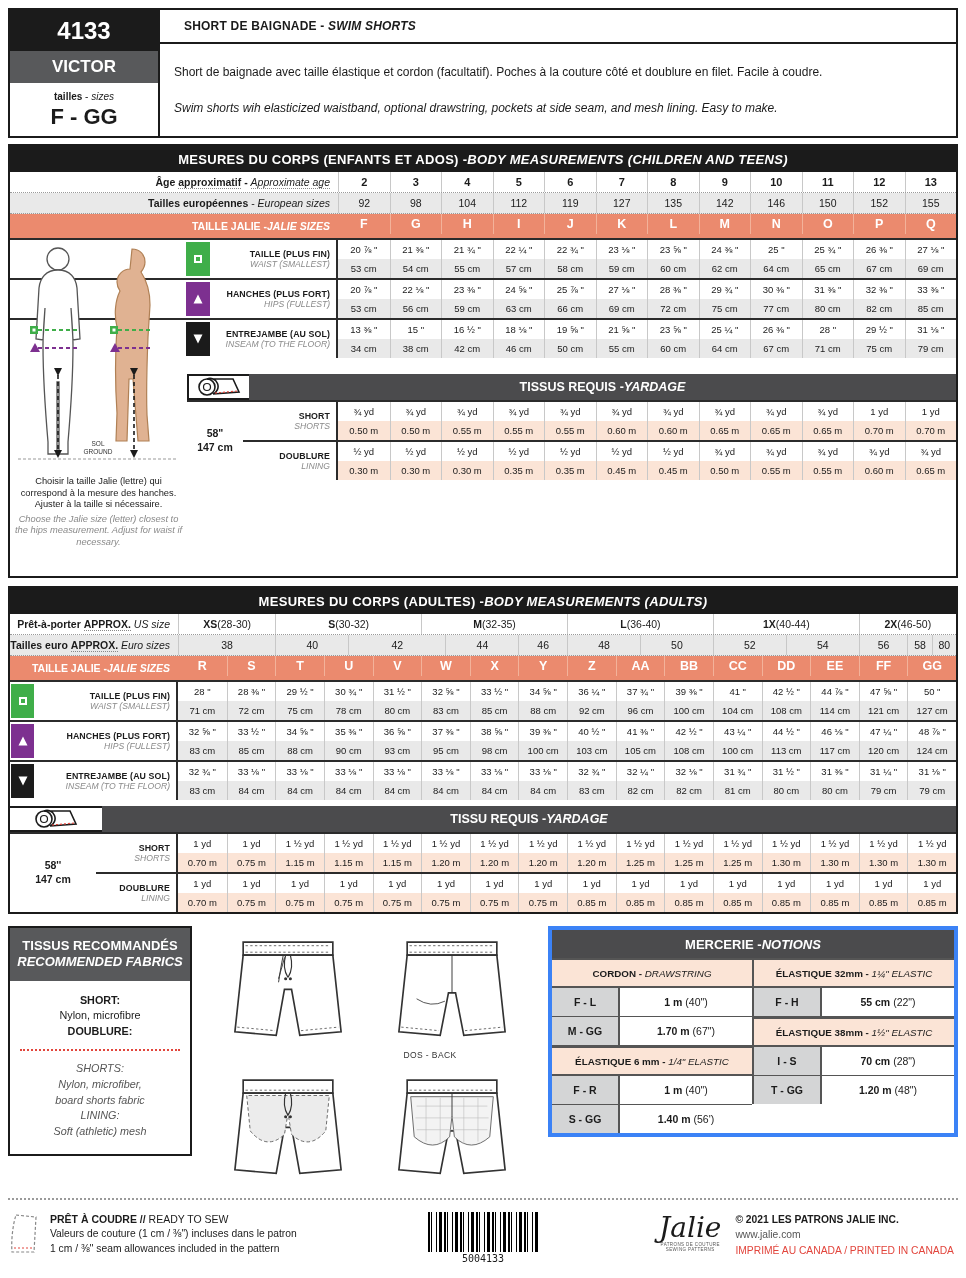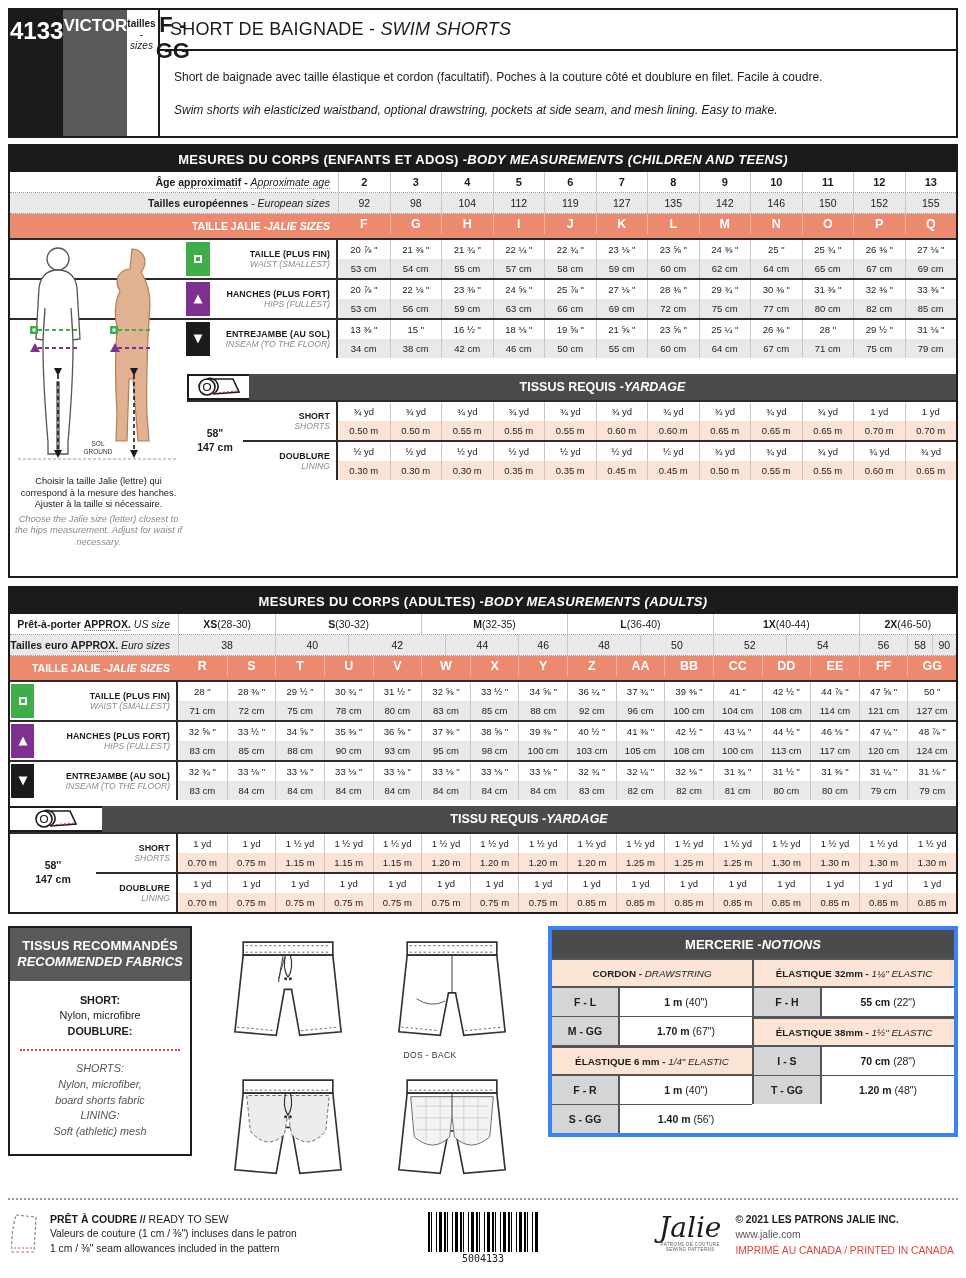--- a/index.html
+++ b/index.html
@@ -6,27 +6,27 @@
   body{width:966px;font-family:"Liberation Sans",sans-serif;color:#1b1b1b;-webkit-font-smoothing:antialiased;}
   .page{position:relative;width:950px;margin:0 8px;padding-top:8px;}
   .b{font-weight:bold}
   .i{font-style:italic}
   .gi{font-style:italic;color:#8a8a8a}
   .ud{border-bottom:1px dotted #888}
   .sec{border:2px solid #1b1b1b;box-sizing:border-box;background:#fff}
   .bar{background:#1b1b1b;color:#fff;height:26px;display:flex;align-items:center;justify-content:center;font-size:13px;font-weight:bold;letter-spacing:.3px}
   
   .top{display:flex;height:130px;margin-bottom:6px}
-  .top-left{width:148px;border-right:2px solid #1b1b1b;display:flex;flex-direction:row}
+  .top-left{width:148px;border-right:2px solid #1b1b1b;display:flex;flex-direction:column}
   .code{background:#1b1b1b;color:#fff;font-size:24px;font-weight:bold;text-align:center;padding:7px 0 6px}
   .vname{background:#58595b;color:#fff;font-size:17px;font-weight:bold;text-align:center;padding:6px 0}
   .sz-lab{font-size:10px;text-align:center;margin-top:8px}
   .sz{font-size:22px;font-weight:bold;text-align:center;margin-top:2px}
   .top-right{flex:1;display:flex;flex-direction:column}
-  .ttl{border-bottom:2px solid #1b1b1b;font-size:18px;font-weight:normal;padding:9px 10px;letter-spacing:.2px}
+  .ttl{border-bottom:2px solid #1b1b1b;font-size:12px;font-weight:bold;padding:9px 24px;letter-spacing:.2px}
   .descs{padding:10px 14px;font-size:12px;line-height:1.35;display:flex;flex-direction:column;justify-content:space-around;flex:1}
   
   .hrow{display:flex;border-bottom:1px dotted #9a9a9a}
   .hrow:last-child{border-bottom:none}
   .hlabel{box-sizing:border-box;display:flex;align-items:center;justify-content:flex-end;padding-right:8px;font-size:10.5px;white-space:pre}
   .cells{display:flex}
   .cell{box-sizing:border-box;display:flex;align-items:center;justify-content:center;border-left:1px solid #c8c8c8;overflow:hidden}
   .agec{font-weight:bold;font-size:11px;height:20px}
   .euc{font-size:10.5px;height:20px}
   .grow{background:#e9e9e9}
@@ -479,21 +479,21 @@
           <div class="cell euc" style="width: 72.9375px; height: 20px;">40</div>
           <div class="cell euc" style="width: 97.25px; height: 20px;">42</div>
           <div class="cell euc" style="width: 72.9375px; height: 20px;">44</div>
           <div class="cell euc" style="width: 48.625px; height: 20px;">46</div>
           <div class="cell euc" style="width: 72.9375px; height: 20px;">48</div>
           <div class="cell euc" style="width: 72.9375px; height: 20px;">50</div>
           <div class="cell euc" style="width: 72.9375px; height: 20px;">52</div>
           <div class="cell euc" style="width: 72.9375px; height: 20px;">54</div>
           <div class="cell euc" style="width: 48.625px; height: 20px;">56</div>
           <div class="cell euc" style="width: 24.3125px; height: 20px;">58</div>
-          <div class="cell euc" style="width: 24.3125px; height: 20px;">90</div>
+          <div class="cell euc" style="width: 24.3125px; height: 20px;">80</div>
         </div>
     </div>
     <div class="orow">
       <div class="hlabel" style="width:172px"><span>TAILLE JALIE -</span><span class="i">JALIE SIZES</span></div>
       <div class="cells" id="ajalie-cells">
           <div class="cell jcell agec" style="width: 48.625px;">R</div>
           <div class="cell jcell agec" style="width: 48.625px;">S</div>
           <div class="cell jcell agec" style="width: 48.625px;">T</div>
           <div class="cell jcell agec" style="width: 48.625px;">U</div>
           <div class="cell jcell agec" style="width: 48.625px;">V</div>

